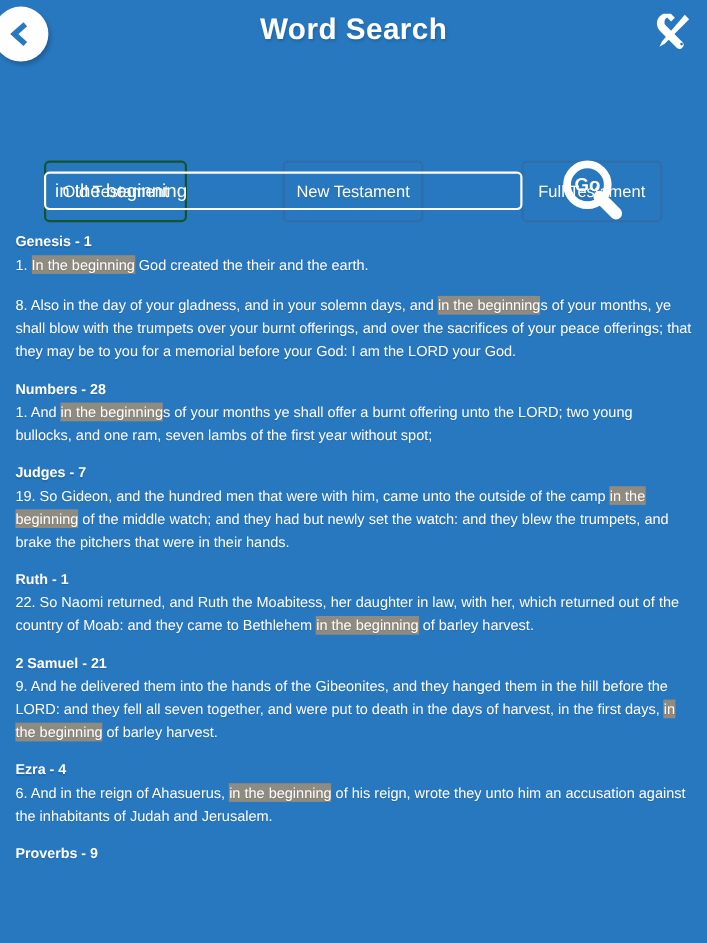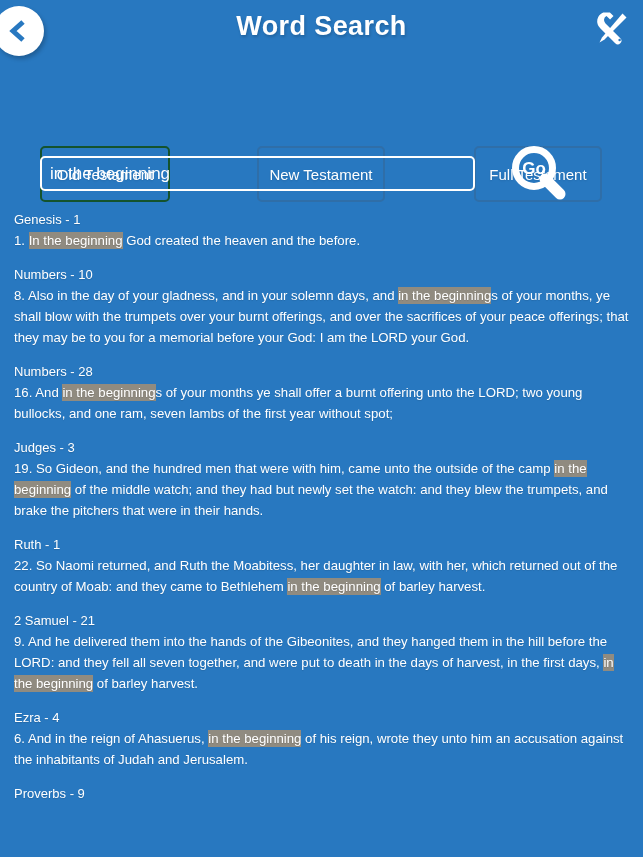--- a/index.html
+++ b/index.html
@@ -132,21 +132,21 @@
     width: 643px;
     padding: 0 14px 0 14px;
     box-sizing: border-box;
   }
   .result {
     margin-bottom: 16px;
   }
   .result-ref {
     color: #ffffff;
     font-size: 13px;
-    font-weight: normal;
+    font-weight: bold;
     font-family: "Liberation Sans", sans-serif;
     margin-bottom: 3px;
     text-shadow: 0 1px 1px rgba(0,0,0,0.15);
   }
   .result-text {
     color: #ffffff;
     font-size: 13.2px;
     line-height: 21px;
     font-family: "Liberation Sans", sans-serif;
     text-shadow: 0 1px 1px rgba(0,0,0,0.12);
@@ -218,32 +218,31 @@
           <text x="31" y="33" text-anchor="middle" font-family="'Liberation Sans', sans-serif" font-size="17" font-weight="bold" fill="#ffffff">Go</text>
         </g>
       </svg>
     </span>
   </div>
 </div>
 
 <div class="results">
     <div class="result">
       <div class="result-ref">Genesis - 1</div>
-      <div class="result-text"><span>1. </span><mark>In the beginning</mark><span> God created the heaven and the before.</span></div>
-    </div>
-    <div class="result">
-      <div class="result-ref">Numbers - 10</div>
+      <div class="result-text"><span>1. </span><mark>In the beginning</mark><span> God created the their and the earth.</span></div>
+    </div>
+    <div class="result">
       <div class="result-text"><span>8. Also in the day of your gladness, and in your solemn days, and </span><mark>in the beginning</mark><span>s of your months, ye shall blow with the trumpets over your burnt offerings, and over the sacrifices of your peace offerings; that they may be to you for a memorial before your God: I am the LORD your God.</span></div>
     </div>
     <div class="result">
       <div class="result-ref">Numbers - 28</div>
-      <div class="result-text"><span>16. And </span><mark>in the beginning</mark><span>s of your months ye shall offer a burnt offering unto the LORD; two young bullocks, and one ram, seven lambs of the first year without spot;</span></div>
-    </div>
-    <div class="result">
-      <div class="result-ref">Judges - 3</div>
+      <div class="result-text"><span>1. And </span><mark>in the beginning</mark><span>s of your months ye shall offer a burnt offering unto the LORD; two young bullocks, and one ram, seven lambs of the first year without spot;</span></div>
+    </div>
+    <div class="result">
+      <div class="result-ref">Judges - 7</div>
       <div class="result-text"><span>19. So Gideon, and the hundred men that were with him, came unto the outside of the camp </span><mark>in the beginning</mark><span> of the middle watch; and they had but newly set the watch: and they blew the trumpets, and brake the pitchers that were in their hands.</span></div>
     </div>
     <div class="result">
       <div class="result-ref">Ruth - 1</div>
       <div class="result-text"><span>22. So Naomi returned, and Ruth the Moabitess, her daughter in law, with her, which returned out of the country of Moab: and they came to Bethlehem </span><mark>in the beginning</mark><span> of barley harvest.</span></div>
     </div>
     <div class="result">
       <div class="result-ref">2 Samuel - 21</div>
       <div class="result-text"><span>9. And he delivered them into the hands of the Gibeonites, and they hanged them in the hill before the LORD: and they fell all seven together, and were put to death in the days of harvest, in the first days, </span><mark>in the beginning</mark><span> of barley harvest.</span></div>
     </div>

